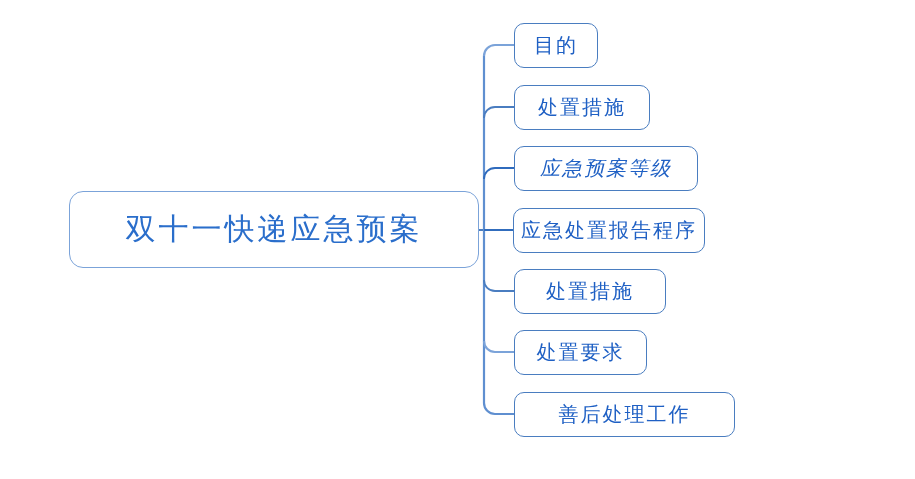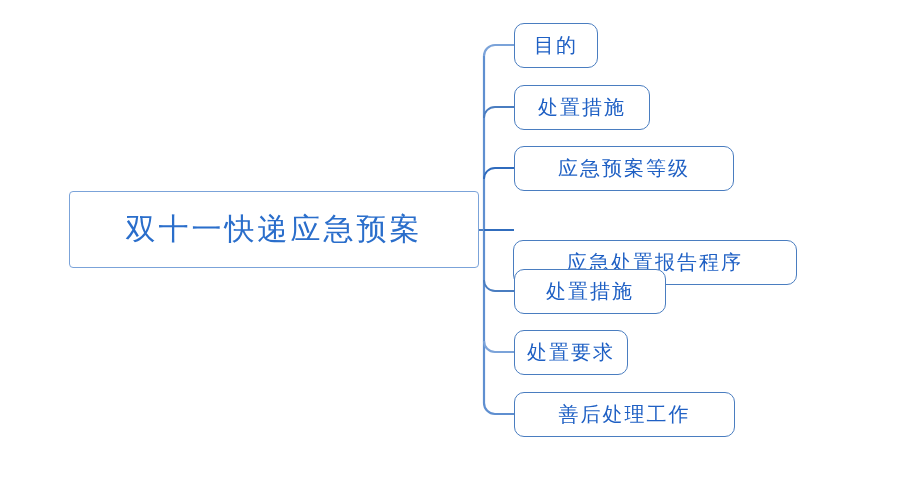--- a/index.html
+++ b/index.html
@@ -30,45 +30,45 @@
     align-items: center;
     justify-content: center;
     white-space: nowrap;
   }
   .node-root {
     left: 69px;
     top: 191px;
     width: 410px;
     height: 77px;
     border: 1.6px solid #7ba3d9;
-    border-radius: 4px;
+    border-radius: 14px;
   }
   .node-root .node-label {
     font-size: 30px;
     color: #2a6ecb;
     letter-spacing: 3px;
     font-weight: 400;
   }
   .node-child {
     border: 1.5px solid #4a7dc0;
     border-radius: 10px;
     height: 45px;
   }
   .node-child .node-label {
     font-size: 20px;
     color: #1f60c4;
     letter-spacing: 2px;
     font-weight: 400;
   }
   .c0 { left: 514px; top: 23px;  width: 84px; }
   .c1 { left: 514px; top: 85px;  width: 136px; }
-  .c2 { left: 514px; top: 146px; width: 220px; }
-  .c3 { left: 513px; top: 208px; width: 284px; margin-top: 32px; }
+  .c2 { left: 514px; top: 146px; width: 184px; font-style: italic; }
+  .c3 { left: 513px; top: 208px; width: 192px; }
   .c4 { left: 514px; top: 269px; width: 152px; }
-  .c5 { left: 514px; top: 330px; width: 114px; }
+  .c5 { left: 514px; top: 330px; width: 133px; }
   .c6 { left: 514px; top: 392px; width: 221px; }
 </style>
 </head>
 <body>
 
 <div id="canvas">
 
   <svg id="connectors" viewBox="0 0 915 479" xmlns="http://www.w3.org/2000/svg">
 
     <path d="M 479 230 L 514 230" fill="none" stroke="#4a7dc0" stroke-width="1.8"></path>

